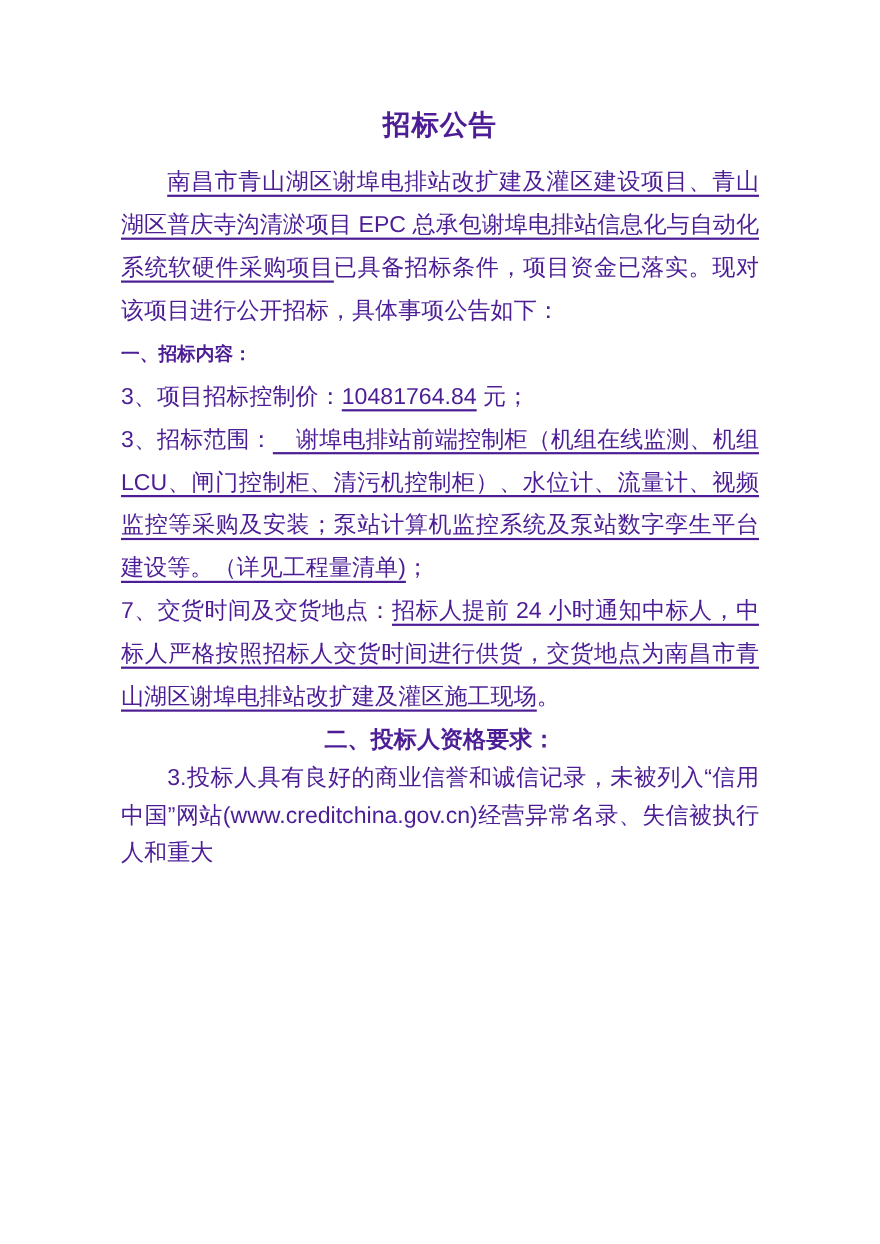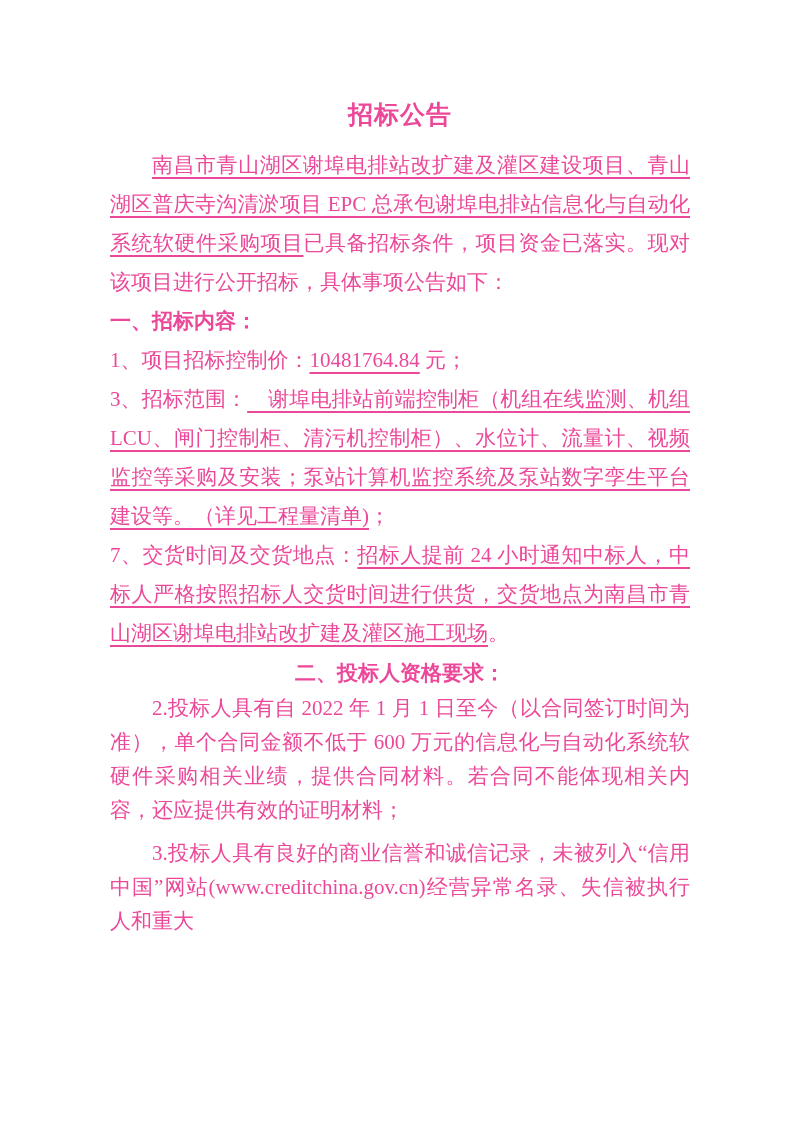--- a/index.html
+++ b/index.html
@@ -1,22 +1,22 @@
 <!DOCTYPE html>
 <html><head>
 <meta charset="utf-8">
 <style>
   html, body { margin: 0; padding: 0; background: #ffffff; }
   .page {
     position: relative;
     width: 800px;
     height: 1131px;
     background: #ffffff;
-    color: #ec4899;
-    font-family: Liberation Serif, serif;
+    color: #4c1d95;
+    font-family: Liberation Sans, sans-serif;
     overflow: hidden;
   }
   .content {
     position: absolute;
     left: 110px;
     top: 0;
     width: 580px;
   }
   .title {
     margin: 99px 0 0 0;
@@ -28,21 +28,21 @@
   }
   .intro {
     margin: 16px 0 0 0;
     font-size: 21px;
     line-height: 39px;
     text-align: justify;
     text-indent: 2em;
   }
   .s1-heading {
     margin: 0;
-    font-size: 21px;
+    font-size: 17px;
     font-weight: bold;
     line-height: 39px;
   }
   .s1-item {
     margin: 0;
     font-size: 21px;
     line-height: 39px;
     text-align: justify;
   }
   .s2-heading {
@@ -72,25 +72,24 @@
 <div class="page">
   <div class="content">
 
     <h1 class="title">招标公告</h1>
 
     <p class="intro"><span class="u">南昌市青山湖区谢埠电排站改扩建及灌区建设项目、青山湖区普庆寺沟清淤项目 EPC 总承包谢埠电排站信息化与自动化系统软硬件采购项目</span><span>已具备招标条件，项目资金已落实。现对该项目进行公开招标，具体事项公告如下：</span></p>
 
     <h2 class="s1-heading">一、招标内容：</h2>
 
 
-    <p class="s1-item"><span>1、项目招标控制价：</span><span class="u">10481764.84</span><span> 元；</span></p>
+    <p class="s1-item"><span>3、项目招标控制价：</span><span class="u">10481764.84</span><span> 元；</span></p>
 
     <p class="s1-item"><span>3、招标范围：</span><span class="u">　谢埠电排站前端控制柜（机组在线监测、机组 LCU、闸门控制柜、清污机控制柜）、水位计、流量计、视频监控等采购及安装；泵站计算机监控系统及泵站数字孪生平台建设等。（详见工程量清单)</span><span>；</span></p>
 
     <p class="s1-item"><span>7、交货时间及交货地点：</span><span class="u">招标人提前 24 小时通知中标人，中标人严格按照招标人交货时间进行供货，交货地点为南昌市青山湖区谢埠电排站改扩建及灌区施工现场</span><span>。</span></p>
 
     <h2 class="s2-heading">二、投标人资格要求：</h2>
 
-    <p class="s2-para">2.投标人具有自 2022 年 1 月 1 日至今（以合同签订时间为准），单个合同金额不低于 600 万元的信息化与自动化系统软硬件采购相关业绩，提供合同材料。若合同不能体现相关内容，还应提供有效的证明材料；</p>
     <p class="s2-para">3.投标人具有良好的商业信誉和诚信记录，未被列入“信用中国”网站(www.creditchina.gov.cn)经营异常名录、失信被执行人和重大</p>
 
   </div>
 </div>
 
 </body></html>

